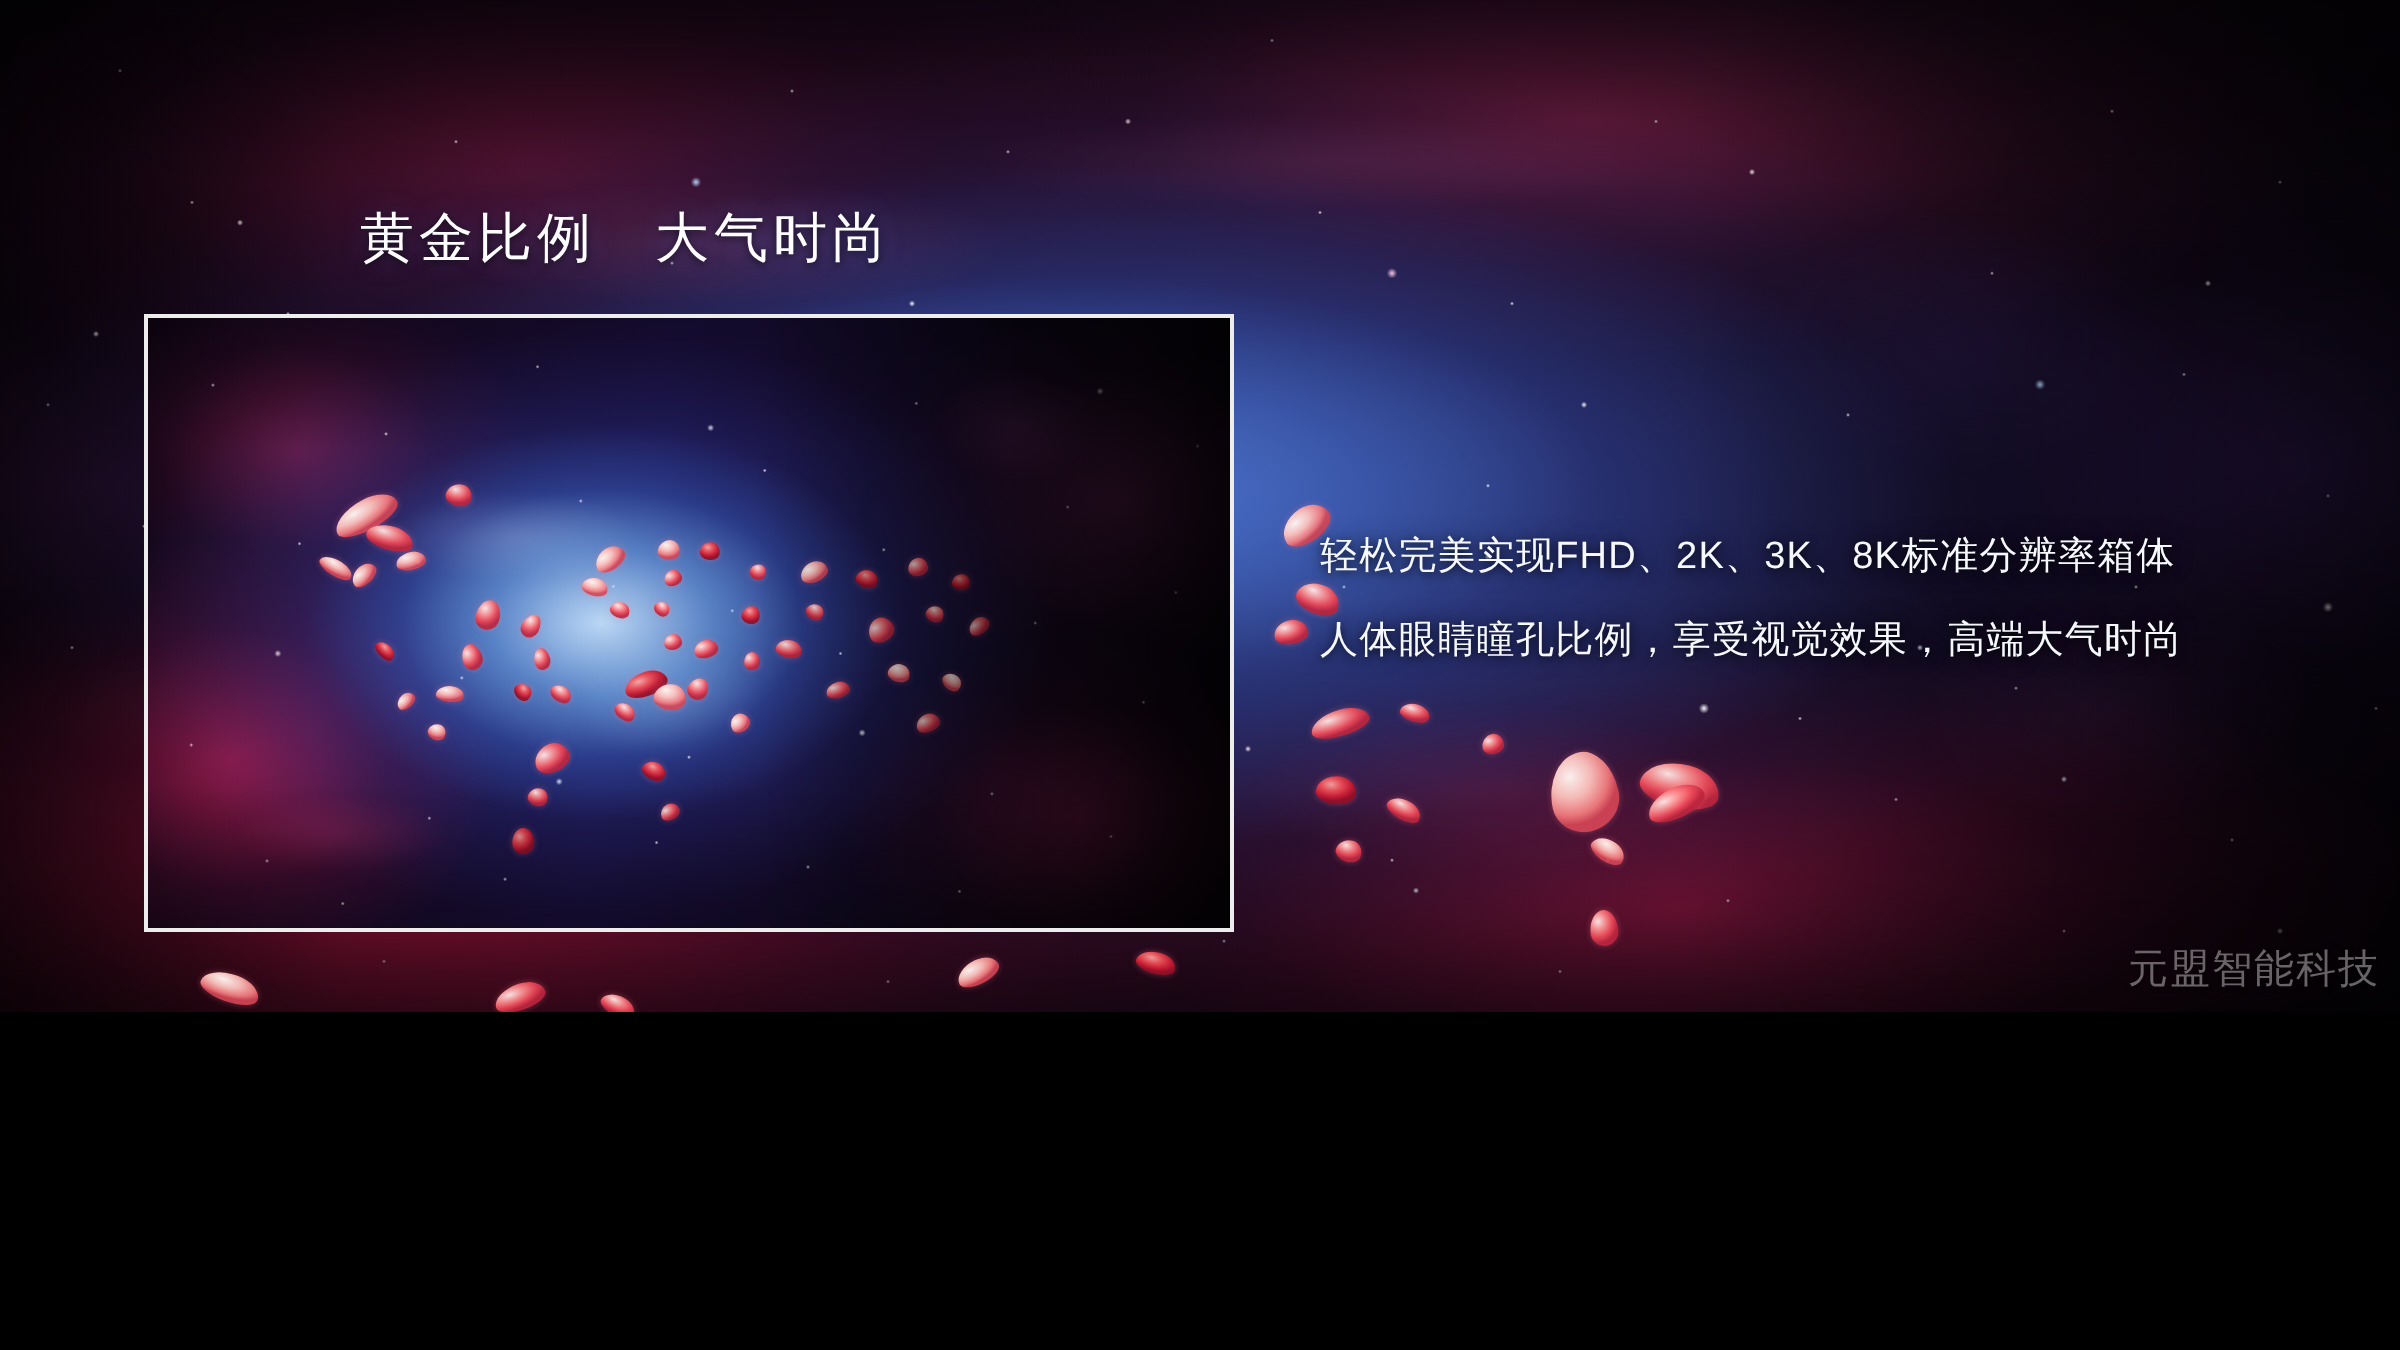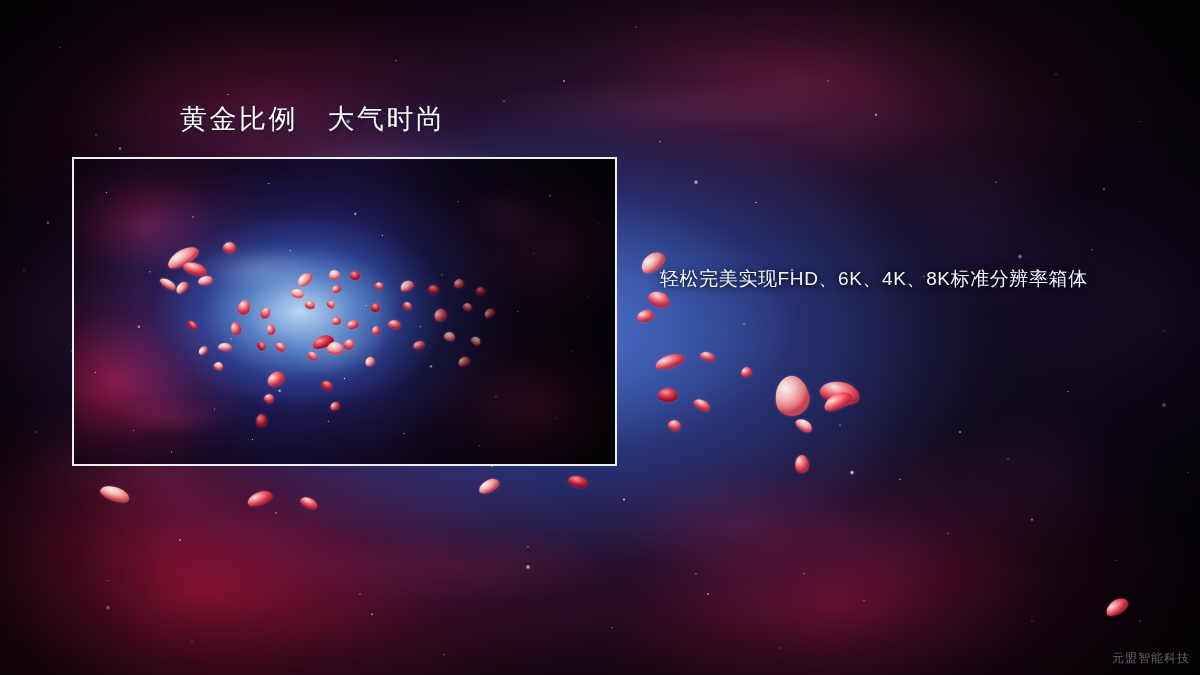--- a/index.html
+++ b/index.html
@@ -1,20 +1,20 @@
 <!DOCTYPE html>
 <html lang="zh"><head>
 <meta charset="utf-8">
 <title>黄金比例 大气时尚</title>
 <style>
   html,body{margin:0;padding:0;background:#000;}
   *{box-sizing:border-box;}
   #slide{
     position:relative;
-    width:1200px;height:675px;
+    width:1200px;height:506px;
     overflow:hidden;
     background:#05010a;
     font-family:"Liberation Sans","DejaVu Sans",sans-serif;
     user-select:none;
   }
 
   
   .layer{position:absolute;inset:0;pointer-events:none;}
 
   .bg-base{
@@ -199,21 +199,21 @@
   }
   #bodytext .line{
     font-size:19px;font-weight:400;letter-spacing:.6px;
     color:#f6f8ff;
     line-height:42px;
     text-shadow:0 1px 5px rgba(0,0,0,.75), 0 0 12px rgba(0,0,0,.45);
     white-space:nowrap;
   }
   #watermark{
     position:absolute;right:10px;bottom:8px;
-    font-size:12px;letter-spacing:1px;
+    font-size:20px;letter-spacing:1px;
     color:rgba(188,180,186,.55);
     text-shadow:0 1px 2px rgba(0,0,0,.6);
   }
 </style>
 </head>
 <body>
 
 <div id="slide">
 
   <div class="layer bg-base"></div>
@@ -302,18 +302,19 @@
         <div class="petal deep" style="left: 402px; top: 128px; width: 9px; height: 8px; transform: rotate(12deg);"></div>
         <div class="petal pale" style="left: 140px; top: 203px; width: 9px; height: 8px; transform: rotate(24deg);"></div>
         <div class="petal pale" style="left: 124px; top: 188px; width: 10px; height: 7px; transform: rotate(-40deg);"></div>
       </div>
     <div class="panel-dark"></div>
   </div>
 
   <div id="title">黄金比例　大气时尚</div>
 
   <div id="bodytext">
-    <div class="line">轻松完美实现FHD、6K、4K、8K标准分辨率箱体</div>
+    <div class="line">轻松完美实现FHD、2K、3K、8K标准分辨率箱体</div>
+    <div class="line">人体眼睛瞳孔比例，享受视觉效果，高端大气时尚</div>
   </div>
 
   <div id="watermark">元盟智能科技</div>
 
 </div>
 
 </body></html>

